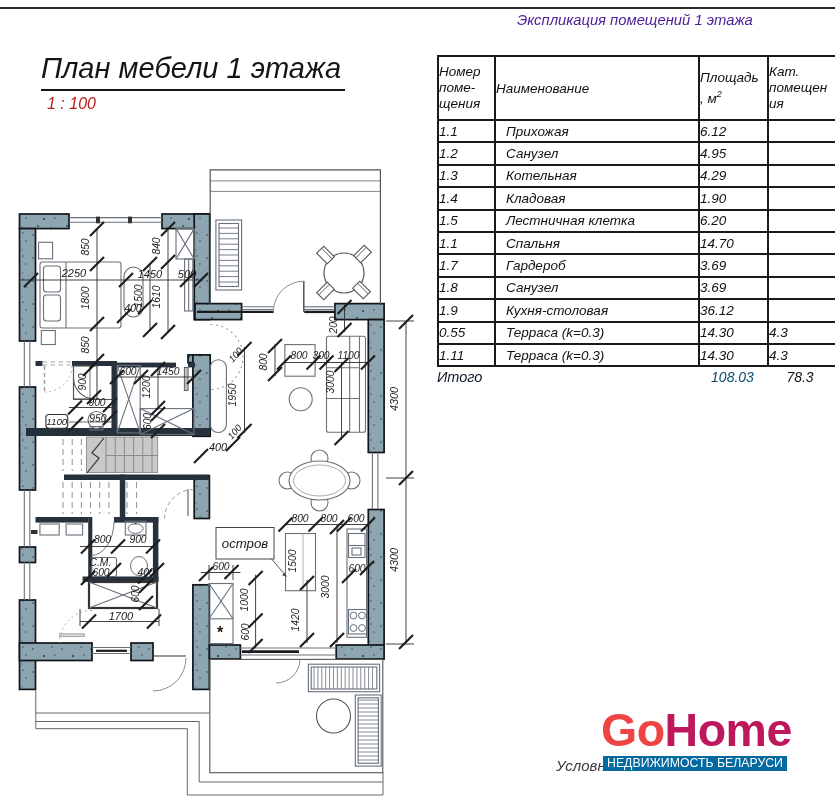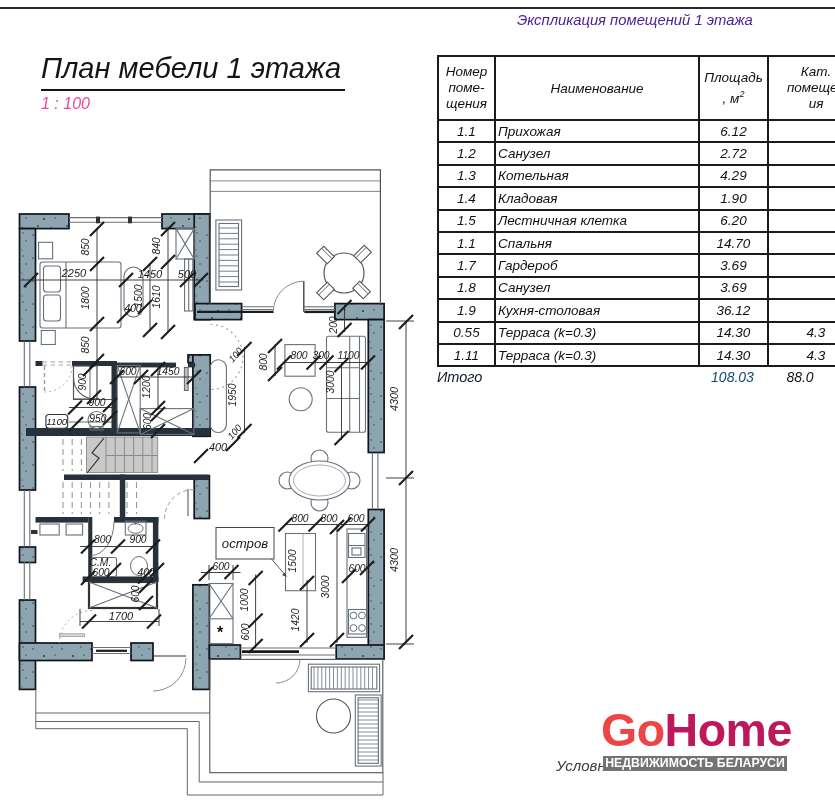--- a/index.html
+++ b/index.html
@@ -1,28 +1,28 @@
 <!DOCTYPE html>
 <html><head><meta charset="utf-8">
 <style>
 html,body{margin:0;padding:0;width:835px;height:800px;background:#fff;overflow:hidden;
 font-family:"Liberation Sans",sans-serif;}
 .abs{position:absolute}
 .it{font-style:italic}
 #tbl{position:absolute;left:437px;top:55px;border-collapse:collapse;table-layout:fixed;width:426px;color:#111}
 #tbl td{border:2px solid #1a1a1a;font-style:italic;font-size:13.5px;padding:0;overflow:hidden;white-space:nowrap}
-#tbl td.nm{padding-left:2px;text-align:left}
-#tbl td.c{text-align:center}
+#tbl td.nm{padding-left:10px;text-align:left}
+#tbl td.c{text-align:left}
 </style></head><body>
 
 <div class="abs" style="left:0;top:7px;width:835px;height:2px;background:#2a2a2a"></div>
 
 <div class="abs it" style="left:41px;top:52px;width:304px;font-size:29px;color:#151515;border-bottom:2.2px solid #151515;padding-bottom:4px;white-space:nowrap">План мебели 1 этажа</div>
 
-<div class="abs it" style="left:41px;top:95px;font-size:16px;color:#ec4899">1 : 100</div>
+<div class="abs it" style="left:47px;top:95px;font-size:16px;color:#b91c1c">1 : 100</div>
 
 <div class="abs it" style="left:517px;top:12px;font-size:14.8px;color:#4c1d95">Экспликация помещений 1 этажа</div>
 
 <table id="tbl" cellspacing="0">
 <colgroup>
       <col style="width:57px">
       <col style="width:204px">
       <col style="width:69px">
       <col style="width:96px">
     </colgroup>
@@ -35,21 +35,21 @@
       </tr>
 <tr style="height:22.4px">
         <td class="c">1.1</td>
         <td class="nm">Прихожая</td>
         <td class="c">6.12</td>
         <td class="c"></td>
       </tr>
 <tr style="height:22.4px">
         <td class="c">1.2</td>
         <td class="nm">Санузел</td>
-        <td class="c">2.72</td>
+        <td class="c">4.95</td>
         <td class="c"></td>
       </tr>
 <tr style="height:22.4px">
         <td class="c">1.3</td>
         <td class="nm">Котельная</td>
         <td class="c">4.29</td>
         <td class="c"></td>
       </tr>
 <tr style="height:22.4px">
         <td class="c">1.4</td>
@@ -97,27 +97,27 @@
         <td class="c">1.11</td>
         <td class="nm">Терраса (k=0.3)</td>
         <td class="c">14.30</td>
         <td class="c">4.3</td>
       </tr>
 </tbody>
   </table>
 
 <div class="abs it" style="left:437px;top:369px;font-size:14.5px;color:#0f172a">Итого</div>
 <div class="abs it" style="left:698px;top:369px;width:69px;text-align:center;font-size:14px;color:#0c4a6e">108.03</div>
-<div class="abs it" style="left:767px;top:369px;width:66px;text-align:center;font-size:14px;color:#111">88.0</div>
+<div class="abs it" style="left:767px;top:369px;width:66px;text-align:center;font-size:14px;color:#111">78.3</div>
 
 <div class="abs it" style="left:556px;top:757px;font-size:15px;color:#3c3c3c;z-index:1">Условные обозначения</div>
 
 <div class="abs" style="left:601px;top:703px;z-index:2;font-weight:bold;font-size:46.5px;letter-spacing:-0.5px;white-space:nowrap"><span style="color:#ef4444">Go</span><span style="color:#be185d">Home</span></div>
 
-<div class="abs" style="left:603px;top:756px;z-index:2;width:184px;height:15px;background:#737373;color:#fff;font-weight:bold;font-size:12.3px;text-align:center;line-height:15px;white-space:nowrap">НЕДВИЖИМОСТЬ&nbsp;БЕЛАРУСИ</div>
+<div class="abs" style="left:603px;top:756px;z-index:2;width:184px;height:15px;background:#0369a1;color:#fff;font-weight:normal;font-size:12.3px;text-align:center;line-height:15px;white-space:nowrap">НЕДВИЖИМОСТЬ&nbsp;БЕЛАРУСИ</div>
 <svg class="abs" style="left:0;top:0" width="835" height="800" viewBox="0 0 835 800">
 <defs>
 <pattern id="wp" width="29" height="23" patternUnits="userSpaceOnUse">
 <rect width="29" height="23" fill="#8da4b1"></rect>
 <circle cx="4" cy="5" r="0.8" fill="#32404a"></circle>
         <circle cx="15" cy="12" r="1.1" fill="#32404a"></circle>
 <circle cx="23" cy="3" r="0.7" fill="#32404a"></circle>
         <circle cx="9" cy="19" r="0.9" fill="#32404a"></circle>
 <circle cx="22" cy="20" r="0.6" fill="#32404a"></circle>
         <circle cx="26" cy="11" r="0.7" fill="#32404a"></circle>

